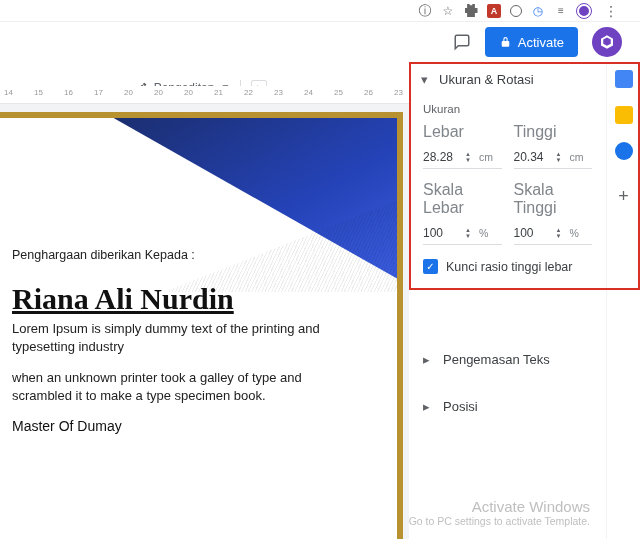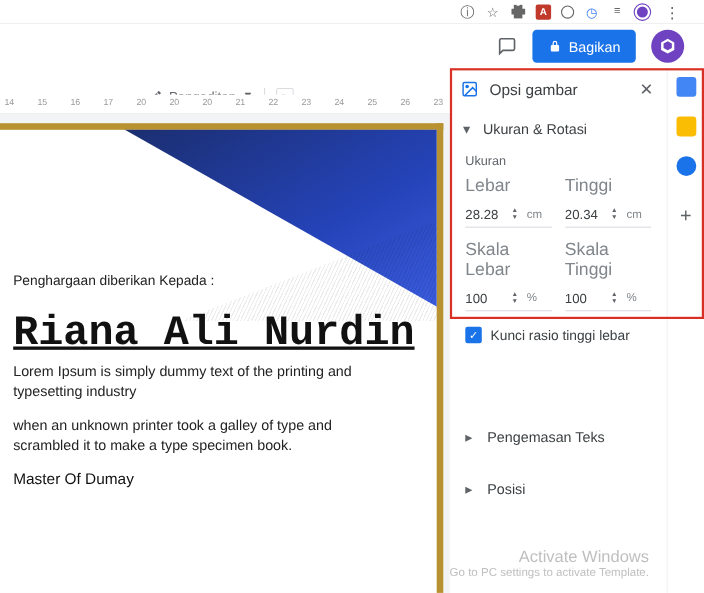--- a/index.html
+++ b/index.html
@@ -41,21 +41,21 @@
 
   
   .tri-blue{position:absolute;top:-6px;right:-6px;width:300px;height:170px;background:linear-gradient(150deg,#1a2d6b 0%,#2543b8 60%,#3b5de0 100%);clip-path:polygon(100% 0,100% 100%,0 0)}
   .tri-gold{position:absolute;top:-6px;right:-6px;width:305px;height:178px;background:linear-gradient(140deg,#d6b55a,#a77a1f);clip-path:polygon(100% 0,100% 104%,0 0);z-index:-1}
   .tri-lines{position:absolute;top:-6px;right:-6px;width:260px;height:180px;overflow:hidden}
   .tri-lines::before{content:"";position:absolute;inset:0;background:repeating-linear-gradient(115deg,rgba(0,0,0,.07) 0 1px,transparent 1px 3px);clip-path:polygon(100% 48%,100% 100%,8% 100%)}
   .ikat{position:absolute;top:16px;left:6px;font-family:Georgia,'Times New Roman',serif;font-size:42px;font-weight:900;letter-spacing:2px;background:linear-gradient(180deg,#e6c46a,#a87c28);-webkit-background-clip:text;background-clip:text;color:transparent}
 
   .cert-body{position:absolute;top:130px;left:12px;right:12px}
   .peng{font-size:12.5px;color:#222;margin-bottom:20px}
-  .nama{font-family:Liberation Mono, monospace;font-size:38px;font-weight:900;text-decoration:underline;color:#111;margin-bottom:4px}
+  .nama{font-family:Liberation Serif, serif;font-size:30px;font-weight:900;text-decoration:underline;color:#111;margin-bottom:4px}
   .subt{font-size:16px;color:#111;margin-bottom:18px}
   .para{font-size:13px;color:#222;line-height:1.35;margin-bottom:14px;max-width:340px}
   .master{font-size:14px;color:#111;margin-top:6px}
 
   
   .side-column{position:absolute;top:62px;right:0;bottom:0;width:231px;display:flex}
   .options{flex:1;background:#fff;font-size:13px;color:#3c4043}
   .hlite{position:absolute;top:0;left:0;right:0;height:228px;border:2px solid #d93025;pointer-events:none;z-index:5}
 
   .opt-head{display:flex;align-items:center;padding:10px 12px 10px 10px;gap:10px}
@@ -111,21 +111,21 @@
 </div>
 
 <div class="docs-bar">
   <svg class="comment-ico" viewBox="0 0 24 24" fill="none" stroke="#5f6368" stroke-width="2">
       <path d="M21 15a2 2 0 0 1-2 2H7l-4 4V5a2 2 0 0 1 2-2h14a2 2 0 0 1 2 2z"></path>
     </svg>
   <button class="share-btn">
     <svg viewBox="0 0 24 24" fill="#fff">
         <path d="M12 2a4 4 0 0 0-4 4v3H7a2 2 0 0 0-2 2v7a2 2 0 0 0 2 2h10a2 2 0 0 0 2-2v-7a2 2 0 0 0-2-2h-1V6a4 4 0 0 0-4-4zm-2 4a2 2 0 1 1 4 0v3h-4V6z"></path>
       </svg>
-    <span>Bagikan</span>
+    <span>Activate</span>
   </button>
   <div class="avatar">
     <svg width="18" height="18" viewBox="0 0 24 24" fill="#fff">
         <path d="M12 3l8 4.5v9L12 21l-8-4.5v-9L12 3zm0 3l-5 2.8v5.4l5 2.8 5-2.8V8.8L12 6z"></path>
       </svg>
   </div>
 </div>
 
 <div class="mode-row">
   <svg class="pen-ico" viewBox="0 0 24 24" fill="#5f6368">
@@ -167,29 +167,20 @@
       <div class="para">when an unknown printer took a galley of type and scrambled it to make a type specimen book.</div>
       <div class="master">Master Of Dumay</div>
     </div>
   </div>
 </div>
 
 <div class="side-column">
   <div class="options">
     <div class="hlite"></div>
 
-    <div class="opt-head">
-      <svg class="pic-ico" viewBox="0 0 24 24" fill="none" stroke="#1a73e8" stroke-width="2">
-          <rect x="3" y="3" width="18" height="18" rx="2"></rect>
-          <circle cx="8.5" cy="8.5" r="1.5" fill="#1a73e8"></circle>
-          <path d="M21 15l-5-5L5 21"></path>
-        </svg>
-      <span class="opt-title">Opsi gambar</span>
-      <span class="opt-x">✕</span>
-    </div>
 
     <div class="sect-head">
       <span class="chev">▾</span>
       <span>Ukuran &amp; Rotasi</span>
     </div>
 
     <div class="sect-body">
       <div class="grp-lbl">Ukuran</div>
       <div class="row2">
         <div class="fcol">

